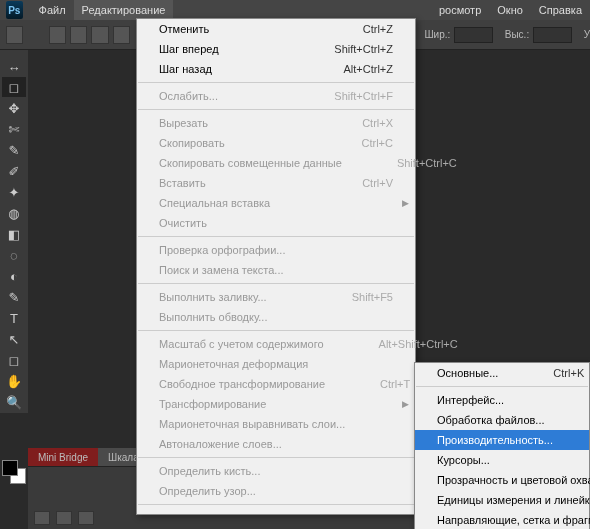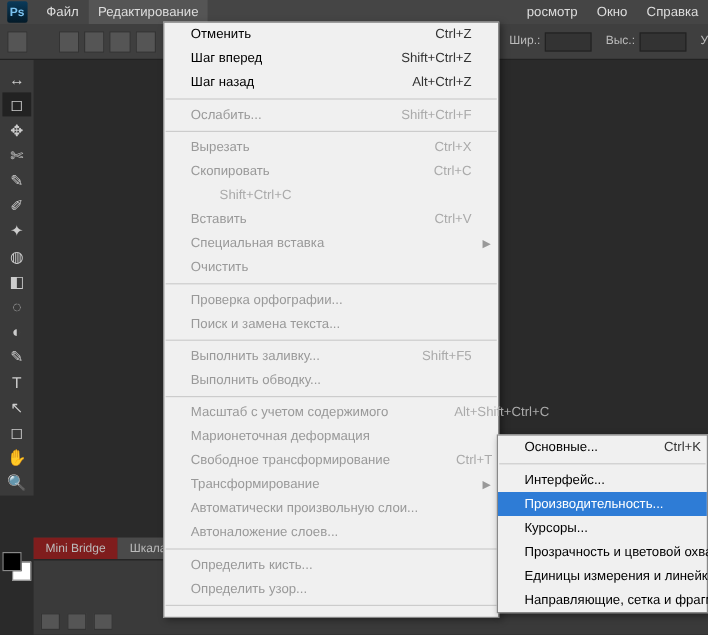--- a/index.html
+++ b/index.html
@@ -131,20 +131,21 @@
     <div class="menu-sep"></div>
     <div class="menu-item disabled">
       <span>Вырезать</span>
       <span class="shortcut">Ctrl+X</span>
     </div>
     <div class="menu-item disabled">
       <span>Скопировать</span>
       <span class="shortcut">Ctrl+C</span>
     </div>
     <div class="menu-item disabled">
+      <span>Скопировать совмещенные данные</span>
       <span class="shortcut">Shift+Ctrl+C</span>
     </div>
     <div class="menu-item disabled">
       <span>Вставить</span>
       <span class="shortcut">Ctrl+V</span>
     </div>
     <div class="menu-item disabled">
       <span>Специальная вставка</span>
       <span class="arrow">▶</span>
     </div>
@@ -176,21 +177,21 @@
     </div>
     <div class="menu-item disabled">
       <span>Свободное трансформирование</span>
       <span class="shortcut">Ctrl+T</span>
     </div>
     <div class="menu-item disabled">
       <span>Трансформирование</span>
       <span class="arrow">▶</span>
     </div>
     <div class="menu-item disabled">
-      <span>Автоматически произвольную слои...</span>
+      <span>Марионеточная выравнивать слои...</span>
     </div>
     <div class="menu-item disabled">
       <span>Автоналожение слоев...</span>
     </div>
     <div class="menu-sep"></div>
     <div class="menu-item disabled">
       <span>Определить кисть...</span>
     </div>
     <div class="menu-item disabled">
       <span>Определить узор...</span>
@@ -201,20 +202,23 @@
 
 <div class="menu" id="preset-submenu">
     <div class="menu-item">
       <span>Основные...</span>
       <span class="shortcut">Ctrl+K</span>
     </div>
     <div class="menu-sep"></div>
     <div class="menu-item">
       <span>Интерфейс...</span>
     </div>
+    <div class="menu-item">
+      <span>Обработка файлов...</span>
+    </div>
     <div class="menu-item highlight">
       <span>Производительность...</span>
     </div>
     <div class="menu-item">
       <span>Курсоры...</span>
     </div>
     <div class="menu-item">
       <span>Прозрачность и цветовой охват...</span>
     </div>
     <div class="menu-item">

